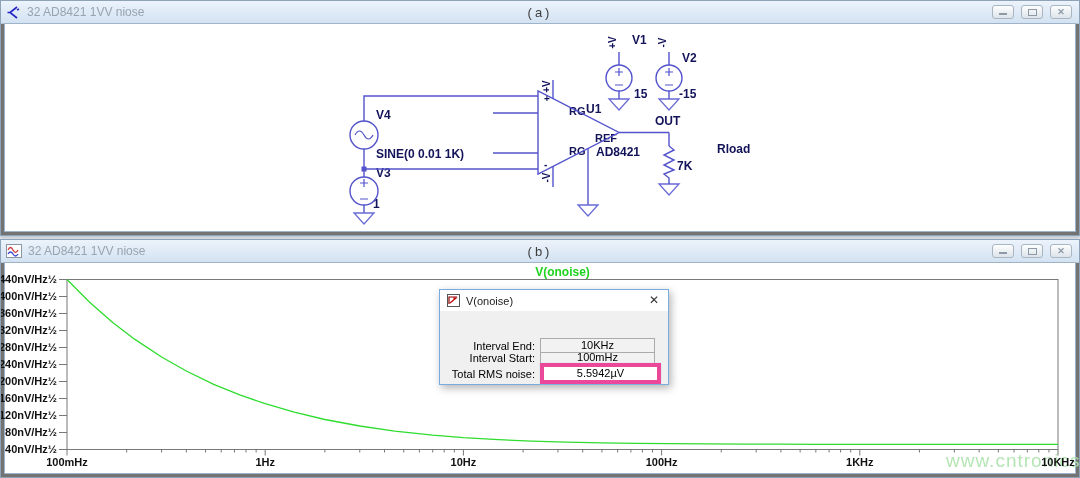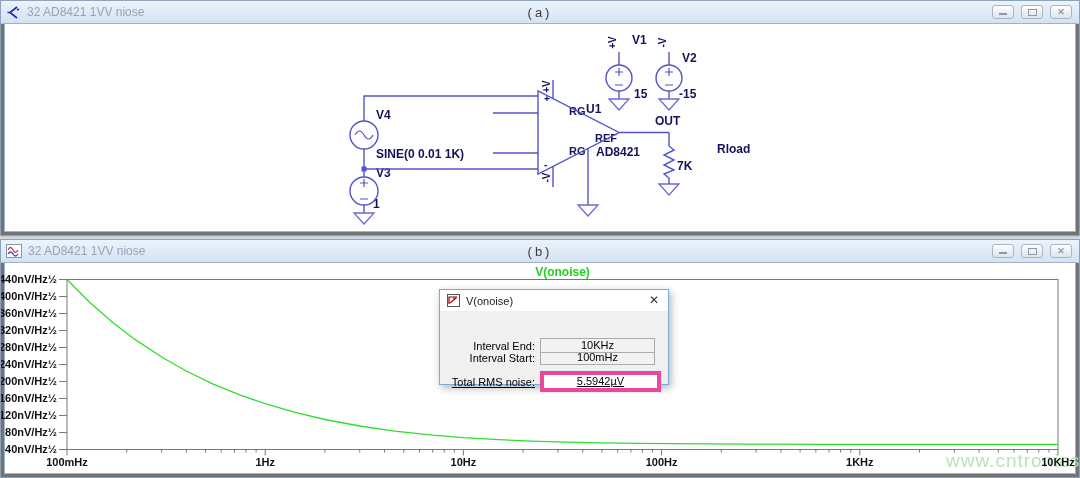--- a/index.html
+++ b/index.html
@@ -258,18 +258,18 @@
       <span class="dlg-close">✕</span>
     </div>
     <div class="dlg-row" style="top:28px;margin-top:32px;">
       <span class="dlg-label">Interval Start:</span>
       <span class="dlg-box">100mHz</span>
     </div>
     <div class="dlg-row" style="top:48px;">
       <span class="dlg-label">Interval End:</span>
       <span class="dlg-box">10KHz</span>
     </div>
-    <div class="dlg-row" style="top:84px;text-decoration:underline;">
+    <div class="dlg-row" style="top:76px;">
       <span class="dlg-label">Total RMS noise:</span>
       <span class="dlg-box hl">5.5942µV</span>
     </div>
   </div>
 </div>
 
 </body></html>

